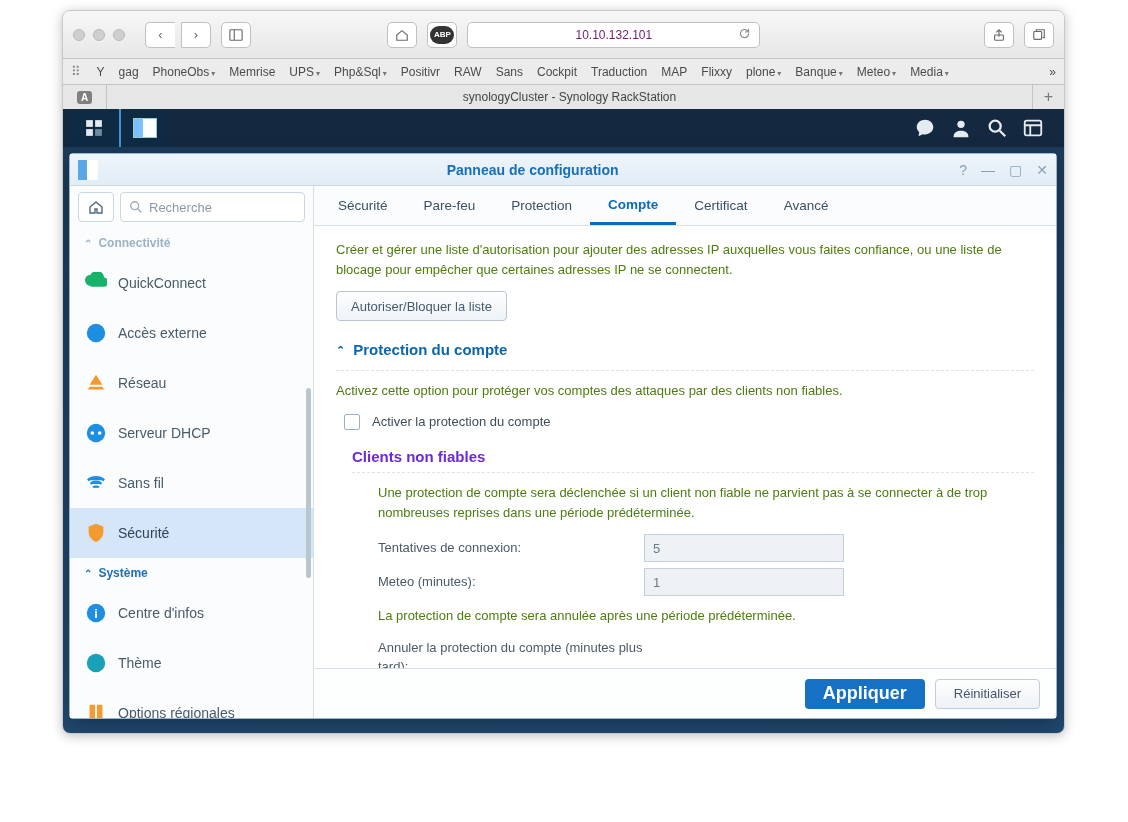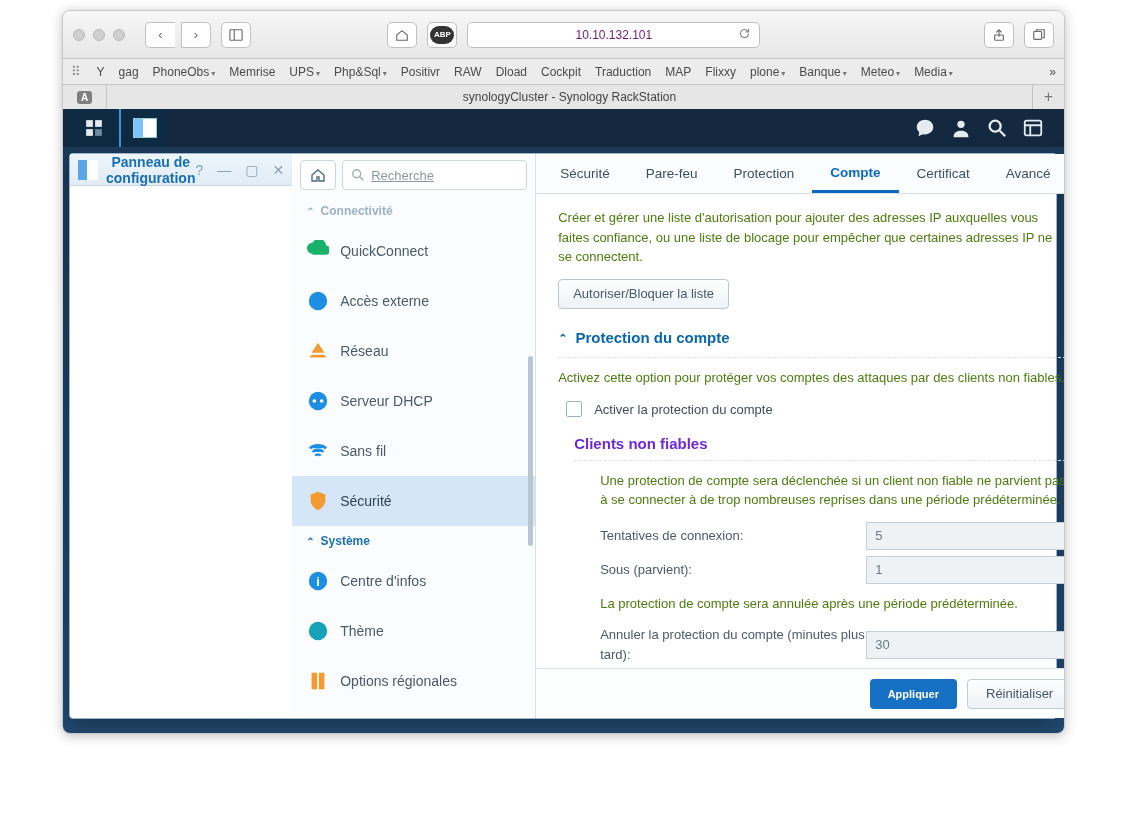--- a/index.html
+++ b/index.html
@@ -39,34 +39,34 @@
 .tb-icon{width:50px;height:38px;display:flex;align-items:center;justify-content:center;}
 .tb-icon.launcher{background:#0f2b44;}
 .tb-icon.app{background:#0f2b44;border-left:2px solid #3b95d6;}
 .app-thumb{width:24px;height:20px;background:linear-gradient(90deg,#7dc1ff 40%,#fff 40%);border:1px solid #9cc;}
 .launcher svg{width:18px;height:18px;}
 .tb-right{margin-left:auto;display:flex;gap:14px;align-items:center;padding-right:14px;}
 .tb-right .ic{width:22px;height:22px;display:flex;align-items:center;justify-content:center;}
 .ic svg{width:22px;height:22px;fill:#e4ebf1;}
 
 
-.cp-window{position:absolute;left:6px;top:44px;width:988px;height:566px;background:#fff;border:1px solid #9bb6cc;border-radius:4px;box-shadow:0 8px 24px rgba(0,0,0,.3);display:flex;flex-direction:row;}
+.cp-window{position:absolute;left:6px;top:44px;width:988px;height:566px;background:#fff;border:1px solid #9bb6cc;border-radius:4px;box-shadow:0 8px 24px rgba(0,0,0,.3);display:flex;flex-direction:column;}
 .cp-titlebar{height:32px;background:linear-gradient(#eef5fb,#e1ecf5);border-bottom:1px solid #c9d8e4;display:flex;align-items:center;padding:0 8px;}
 .cp-titlebar .win-icon{width:20px;height:20px;background:linear-gradient(90deg,#5aa7e8 45%,#fff 45%);margin-right:8px;}
 .cp-title{flex:1;text-align:center;color:#186fb8;font-size:14px;font-weight:bold;}
 .win-ctrls{display:flex;gap:14px;color:#8aa2b5;font-size:14px;}
 .win-ctrls .wc{cursor:pointer;}
 
 .cp-body{flex:1;display:flex;min-height:0;}
 
 
 .cp-side{width:244px;border-right:1px solid #d8e0e7;display:flex;flex-direction:column;background:#fafcfe;}
 .side-top{display:flex;gap:6px;padding:6px 8px;}
 .home-btn{width:36px;height:30px;border:1px solid #cbd6df;border-radius:4px;background:#fff;display:flex;align-items:center;justify-content:center;color:#59788f;}
-.search-box{flex:1;height:30px;border:1px solid #cbd6df;border-radius:4px;background:#fff;display:flex;align-items:center;padding:0 8px;color:#8b98a3;font-size:13px;text-decoration:underline;}
+.search-box{flex:1;height:30px;border:1px solid #cbd6df;border-radius:4px;background:#fff;display:flex;align-items:center;padding:0 8px;color:#8b98a3;font-size:13px;}
 .search-box svg{width:14px;height:14px;margin-right:6px;fill:#9aa7b1;}
 .side-scroll{flex:1;overflow:hidden;position:relative;}
 .side-section-label{display:flex;align-items:center;gap:6px;color:#1f6fb5;font-size:12px;font-weight:bold;padding:8px 14px;}
 .side-section-label.dim{color:#9cb2c5;}
 .side-section-label .caret{font-size:10px;}
 .nav-item{display:flex;align-items:center;gap:10px;padding:0 14px;height:50px;color:#495a69;font-size:14px;}
 .nav-item .ic{width:24px;height:24px;display:flex;align-items:center;justify-content:center;}
 .nav-item.active{background:#d4e6f7;color:#2f4456;}
 .side-scrolltrack{position:absolute;right:2px;top:0;width:5px;height:100%;}
 .side-scrollthumb{position:absolute;right:0;top:160px;width:5px;height:190px;background:#b9c6d0;border-radius:3px;}
@@ -84,21 +84,21 @@
 .subhead{color:#6d28d9;font-size:15px;font-weight:600;margin:14px 0 4px 16px;}
 .sect-underline{border-bottom:1px dashed #dbe3ea;margin-bottom:10px;}
 .chk-row{display:flex;align-items:center;gap:12px;margin:4px 0 10px 8px;}
 .chk{width:16px;height:16px;border:1px solid #9db1c2;border-radius:2px;background:#fff;}
 .form-block{margin-left:42px;}
 .form-row{display:flex;align-items:center;margin:6px 0;}
 .form-row label{width:266px;color:#4a5a69;}
 .num-input{width:200px;height:28px;border:1px solid #c3d0db;background:#eef2f5;color:#6b7b89;padding:0 8px;font-size:13px;}
 
 .cp-footer{height:50px;border-top:1px solid #d8e0e7;display:flex;align-items:center;justify-content:flex-end;gap:10px;padding:0 16px;background:#fdfefe;}
-.btn-primary{height:30px;padding:0 18px;background:#1670c4;color:#fff;border:none;border-radius:4px;font-size:11px;font-weight:600;}
+.btn-primary{height:30px;padding:0 18px;background:#1670c4;color:#fff;border:none;border-radius:4px;font-size:18px;font-weight:600;}
 .btn-secondary{height:30px;padding:0 18px;background:linear-gradient(#fdfefe,#eef2f6);border:1px solid #bfcdd8;border-radius:4px;color:#43566a;font-size:13px;}
 
 
 .c-green svg{fill:#18b36b;} .c-blue svg{fill:#1d8fe2;} .c-orange svg{fill:#f59a2f;} .c-teal svg{fill:#17a2b8;}
 </style>
 </head>
 <body>
 
 <div class="mac-window">
 
@@ -154,21 +154,21 @@
   <div class="bookmarks">
     <span class="grip">⠿</span>
     <span class="bk"><span>Y</span></span>
     <span class="bk"><span>gag</span></span>
     <span class="bk"><span>PhoneObs</span><span class="bk-caret">▾</span></span>
     <span class="bk"><span>Memrise</span></span>
     <span class="bk"><span>UPS</span><span class="bk-caret">▾</span></span>
     <span class="bk"><span>Php&amp;Sql</span><span class="bk-caret">▾</span></span>
     <span class="bk"><span>Positivr</span></span>
     <span class="bk"><span>RAW</span></span>
-    <span class="bk"><span>Dload</span></span>
+    <span class="bk"><span>Sans</span></span>
     <span class="bk"><span>Cockpit</span></span>
     <span class="bk"><span>Traduction</span></span>
     <span class="bk"><span>MAP</span></span>
     <span class="bk"><span>Flixxy</span></span>
     <span class="bk"><span>plone</span><span class="bk-caret">▾</span></span>
     <span class="bk"><span>Banque</span><span class="bk-caret">▾</span></span>
     <span class="bk"><span>Meteo</span><span class="bk-caret">▾</span></span>
     <span class="bk"><span>Media</span><span class="bk-caret">▾</span></span>
     <span class="more">»</span>
   </div>
@@ -377,27 +377,26 @@
             <div class="subhead">Clients non fiables</div>
             <div class="sect-underline" style="margin-left:16px"></div>
 
             <div class="form-block">
               <div class="desc">Une protection de compte sera déclenchée si un client non fiable ne parvient pas à se connecter à de trop nombreuses reprises dans une période prédéterminée.</div>
               <div class="form-row">
                 <label>Tentatives de connexion:</label>
                 <input class="num-input" readonly="" value="5" style="">
               </div>
               <div class="form-row">
-                <label>Sous (parvient):</label>
+                <label>Meteo (minutes):</label>
                 <input class="num-input" readonly="" value="1" style="">
               </div>
               <div class="desc" style="margin-top:10px">La protection de compte sera annulée après une période prédéterminée.</div>
               <div class="form-row">
                 <label>Annuler la protection du compte (minutes plus tard):</label>
-                <input class="num-input" readonly="" value="30" style="">
               </div>
             </div>
           </div>
 
           <div class="cp-footer">
             <button class="btn-primary">Appliquer</button>
             <button class="btn-secondary">Réinitialiser</button>
           </div>
         </div>
       </div>

